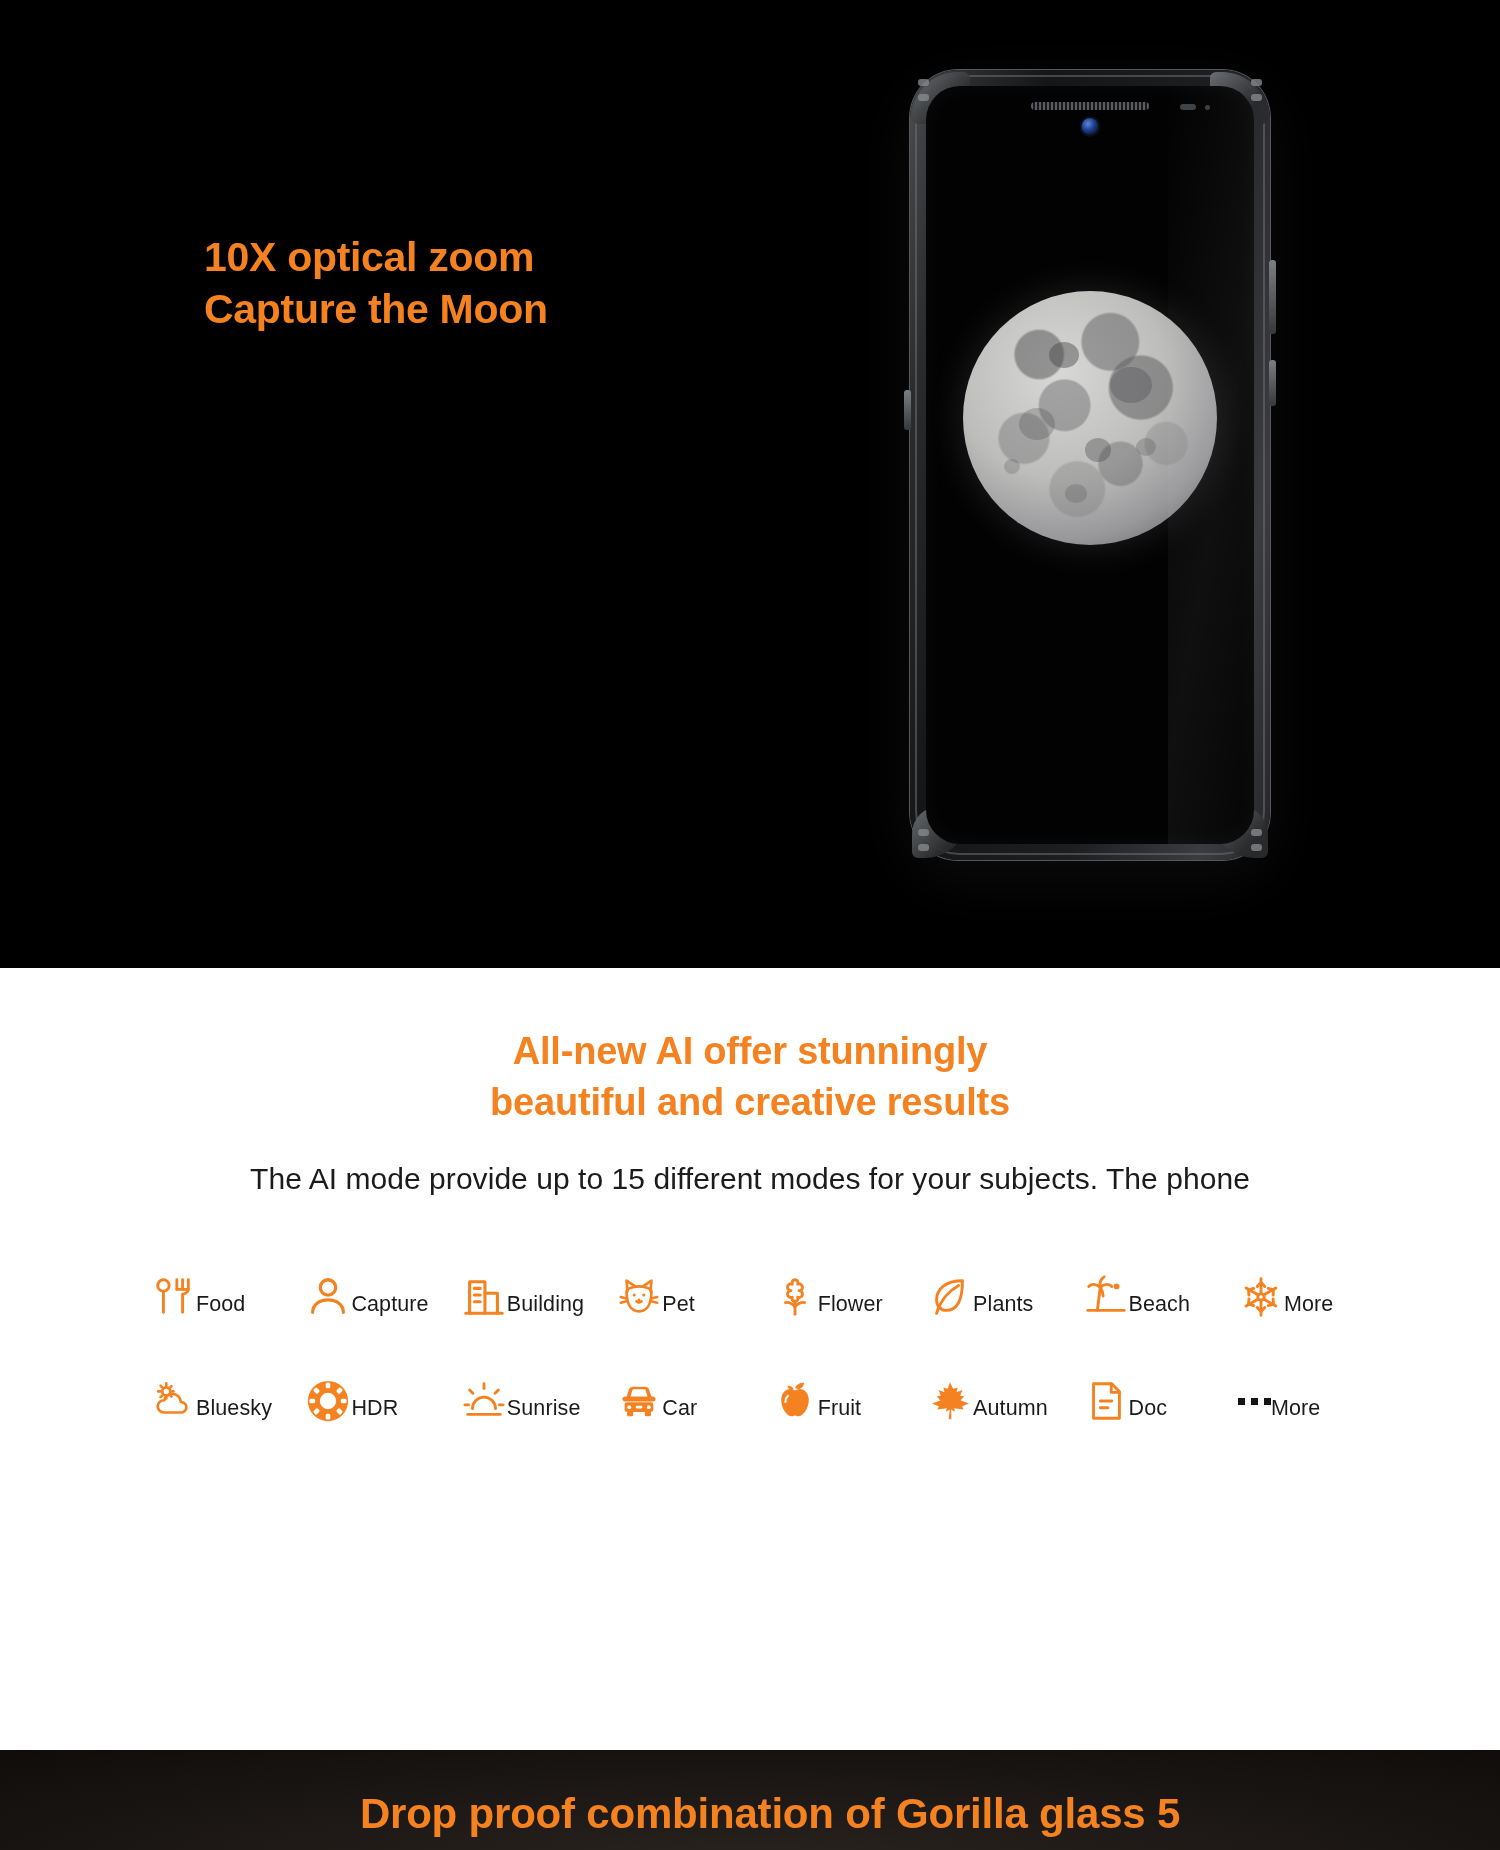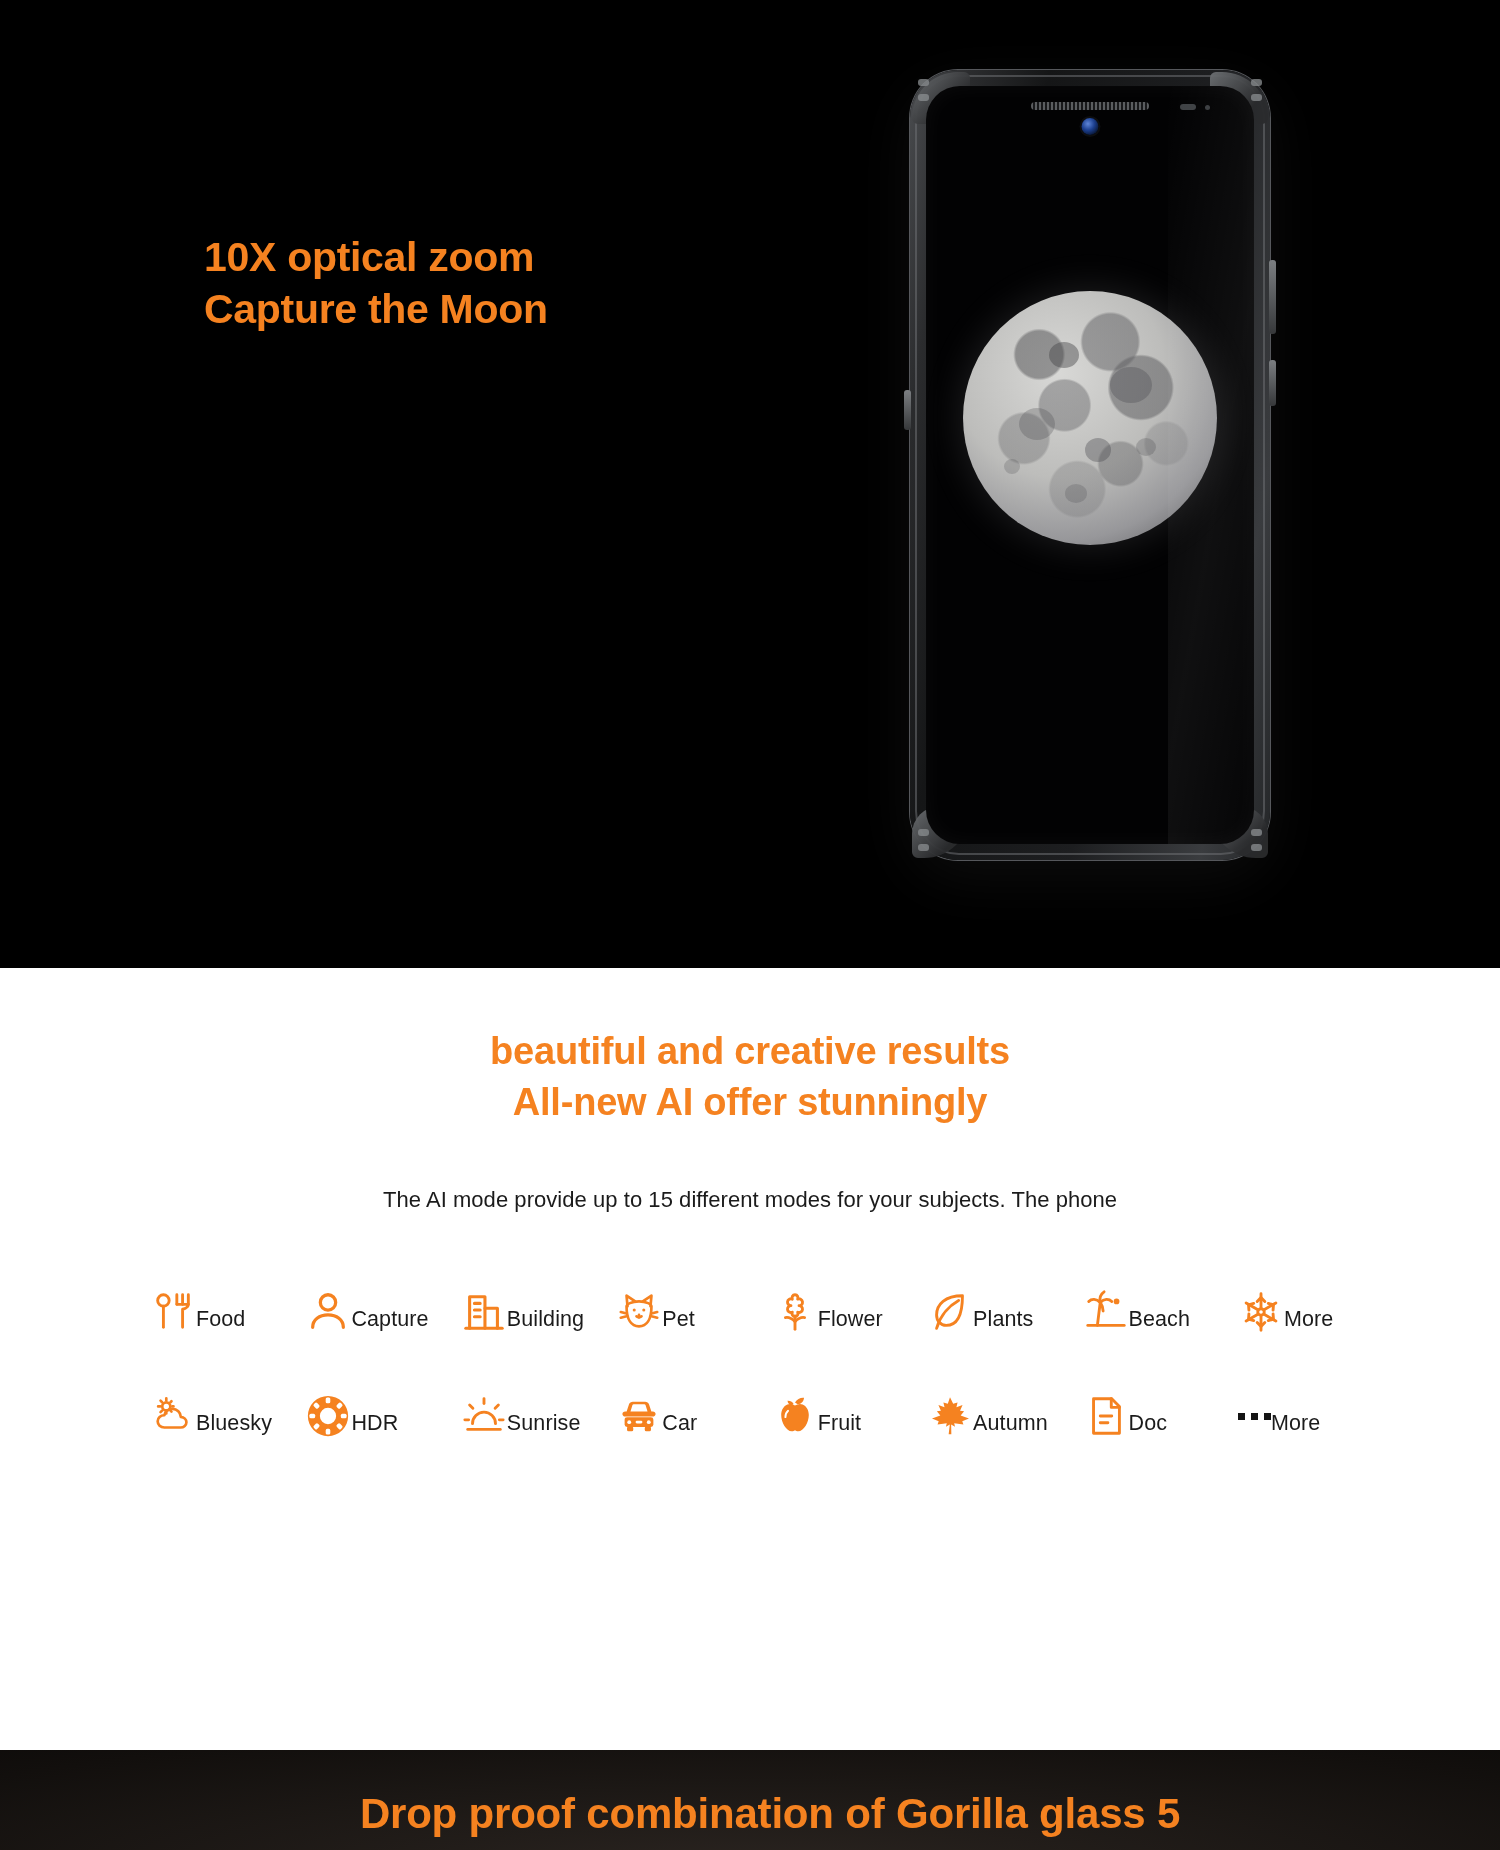--- a/index.html
+++ b/index.html
@@ -95,22 +95,22 @@
   #ai {
     position:absolute; left:0; top:968px; width:1500px; height:782px;
     background:#fff;
   }
   .ai-title {
     margin-top:58px; text-align:center; color:#F58220;
     font-weight:700; font-size:38px; line-height:1.33; letter-spacing:-0.2px;
   }
   .ai-title .ln { display:block; }
   .ai-sub {
-    margin-top:55px; text-align:center; color:#1b1b1b;
-    font-size:22px; line-height:1.68; letter-spacing:.05px;
+    margin-top:27px; text-align:center; color:#1b1b1b;
+    font-size:30px; line-height:1.68; letter-spacing:.05px;
   }
   .ai-sub .ln { display:block; }
 
   .icon-grid { margin-top:66px; padding:0 150px; }
   .icon-row { display:flex; justify-content:space-between; }
   .icon-row + .icon-row { margin-top:50px; }
   .icon-cell {
     width:112px; display:flex; flex-direction:row; align-items:center;
   }
   .icon-art { height:54px; display:flex; align-items:center; justify-content:center; }
@@ -188,22 +188,22 @@
       </div>
 
       <div class="screen-gloss"></div>
     </div>
   </div>
 </section>
 
 <section id="ai">
 
   <h2 class="ai-title">
+    <span class="ln">All-new AI offer stunningly</span>
     <span class="ln">beautiful and creative results</span>
-    <span class="ln">All-new AI offer stunningly</span>
   </h2>
 
   <p class="ai-sub">
     <span class="ln">The AI mode provide up to 15 different modes for your subjects. The phone</span>
   </p>
 
   <div class="icon-grid">
 
     <div class="icon-row">
 

